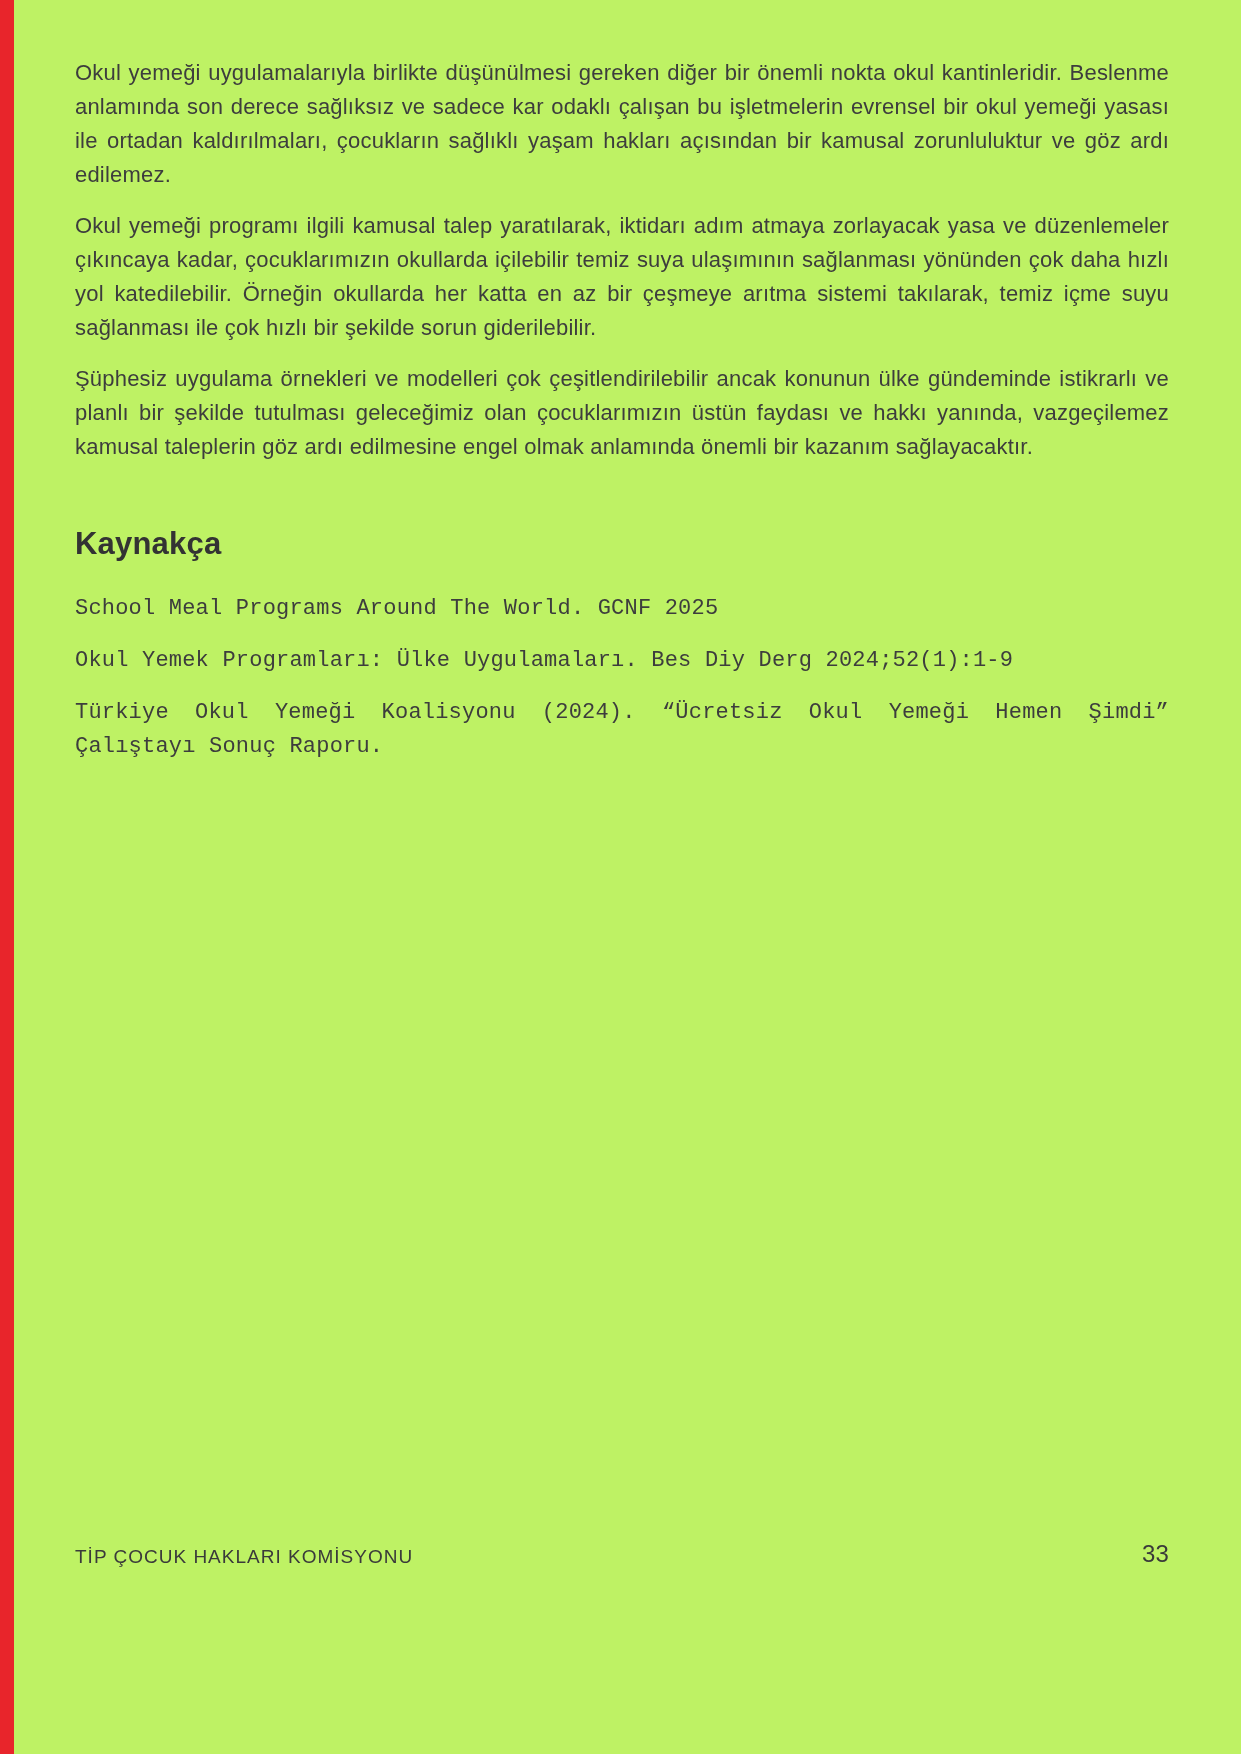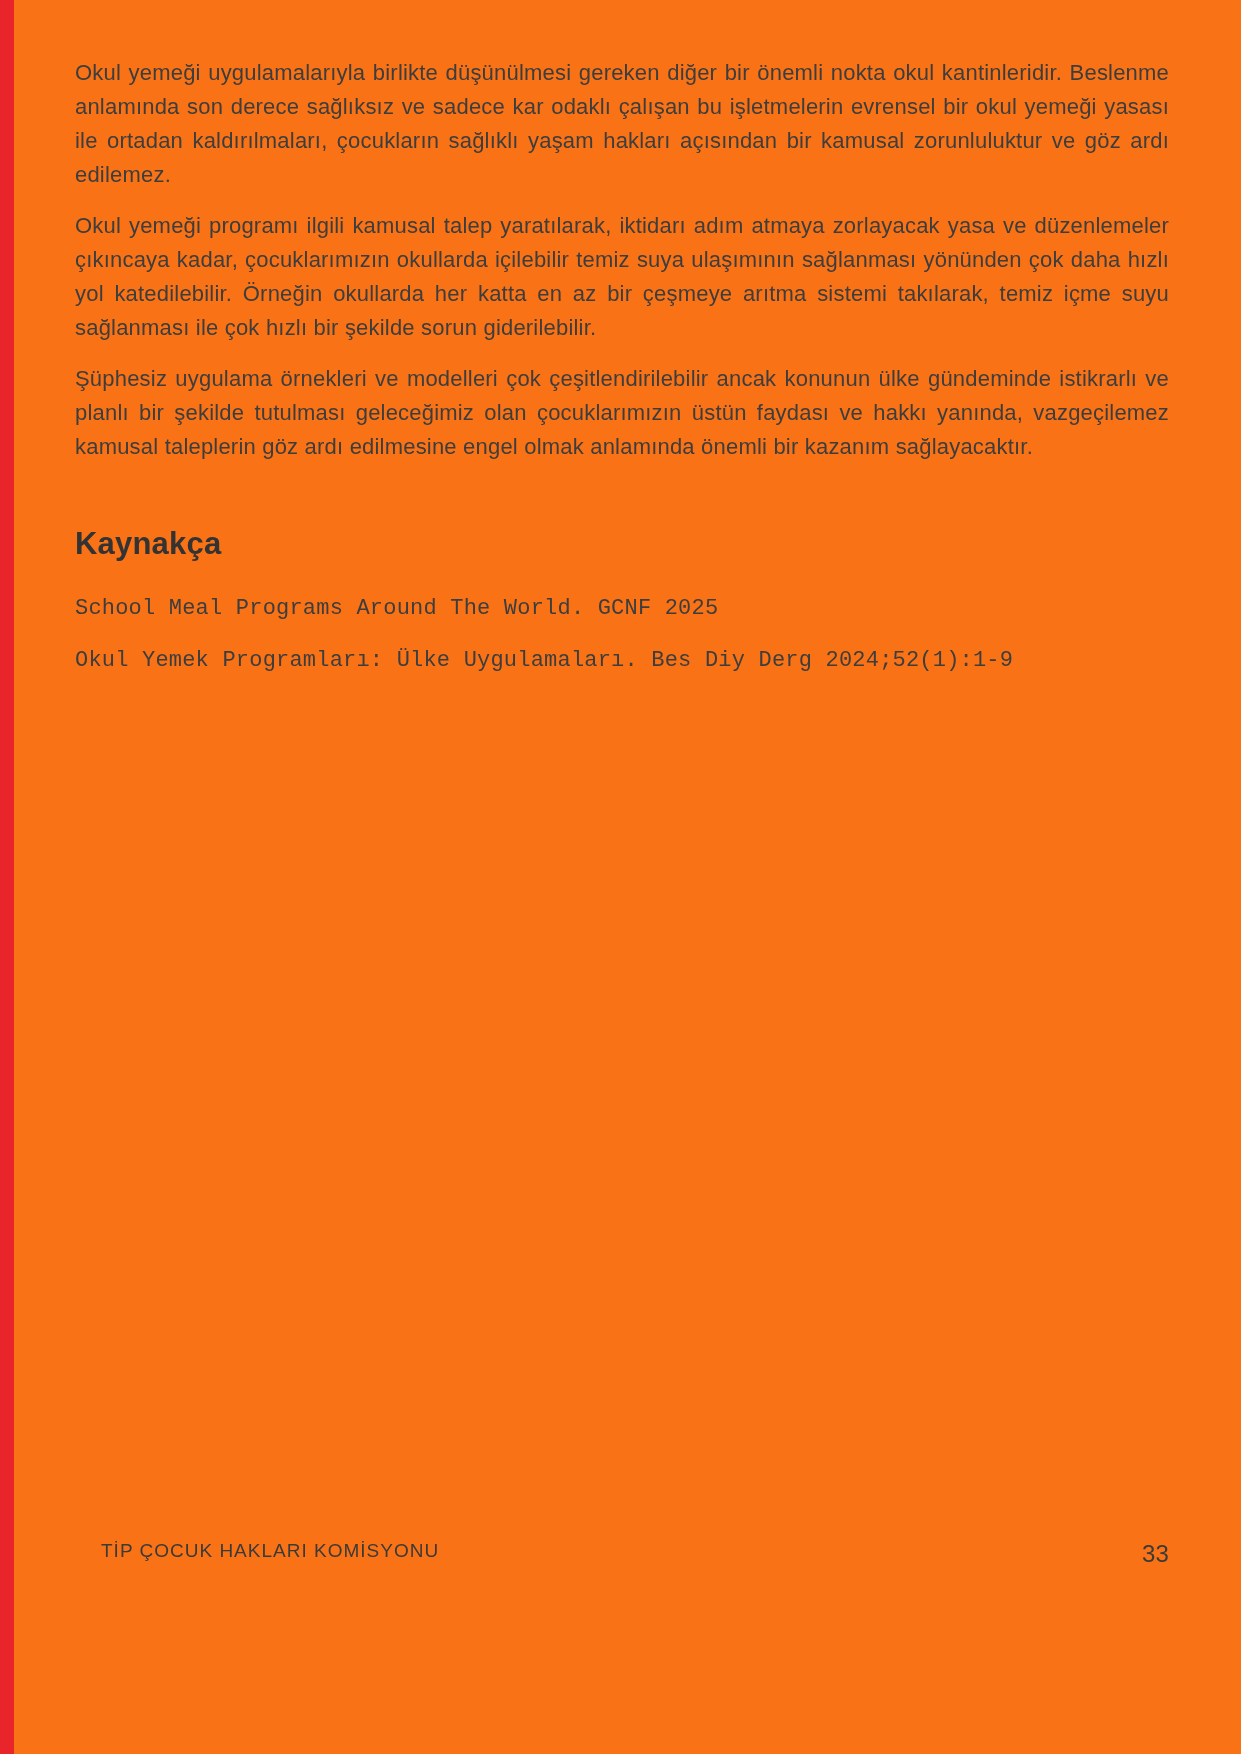--- a/index.html
+++ b/index.html
@@ -8,21 +8,21 @@
     width: 1241px;
     height: 1754px;
     position: relative;
     font-family: "Liberation Sans", "DejaVu Sans", sans-serif;
     color: #3d3d3d;
   }
   .page {
     position: relative;
     width: 1241px;
     height: 1754px;
-    background: #f97316;
+    background: #bef264;
     overflow: hidden;
   }
   .accent-bar {
     position: absolute;
     left: 0;
     top: 0;
     width: 14px;
     height: 1754px;
     background: #e8252b; 
   }
@@ -57,25 +57,24 @@
     margin-bottom: 18px;
     font-family: Liberation Mono, monospace;
   }
   .footer {
     position: absolute;
     left: 75px;
     right: 72px;
     top: 1540px;
     display: flex;
     justify-content: space-between;
-    align-items: flex-start;
+    align-items: flex-end;
     font-size: 19px;
     letter-spacing: 1px;
     color: #3a3a3a;
-    margin-left: 26px;
   }
   .footer .page-number {
     font-size: 24px;
     letter-spacing: 0.2px;
   }
 </style>
 </head>
 <body>
 
 <div class="page">
@@ -91,20 +90,21 @@
     <p class="para">Şüphesiz uygulama örnekleri ve modelleri çok çeşitlendirilebilir ancak konunun ülke gündeminde istikrarlı ve planlı bir şekilde tutulması geleceğimiz olan çocuklarımızın üstün faydası ve hakkı yanında, vazgeçilemez kamusal taleplerin göz ardı edilmesine engel olmak anlamında önemli bir kazanım sağlayacaktır.</p>
 
     <h2 class="refs-heading">Kaynakça</h2>
 
     <p class="ref">School Meal Programs Around The World. GCNF 2025</p>
 
     <p class="ref">Okul Yemek Programları: Ülke Uygulamaları. Bes Diy Derg 2024;52(1):1-9</p>
 
 
 
+    <p class="ref">Türkiye Okul Yemeği Koalisyonu (2024). “Ücretsiz Okul Yemeği Hemen Şimdi” Çalıştayı Sonuç Raporu.</p>
 
   </div>
 
   <div class="footer">
     <span class="footer-title">TİP ÇOCUK HAKLARI KOMİSYONU</span>
     <span class="page-number">33</span>
   </div>
 
 </div>
 

